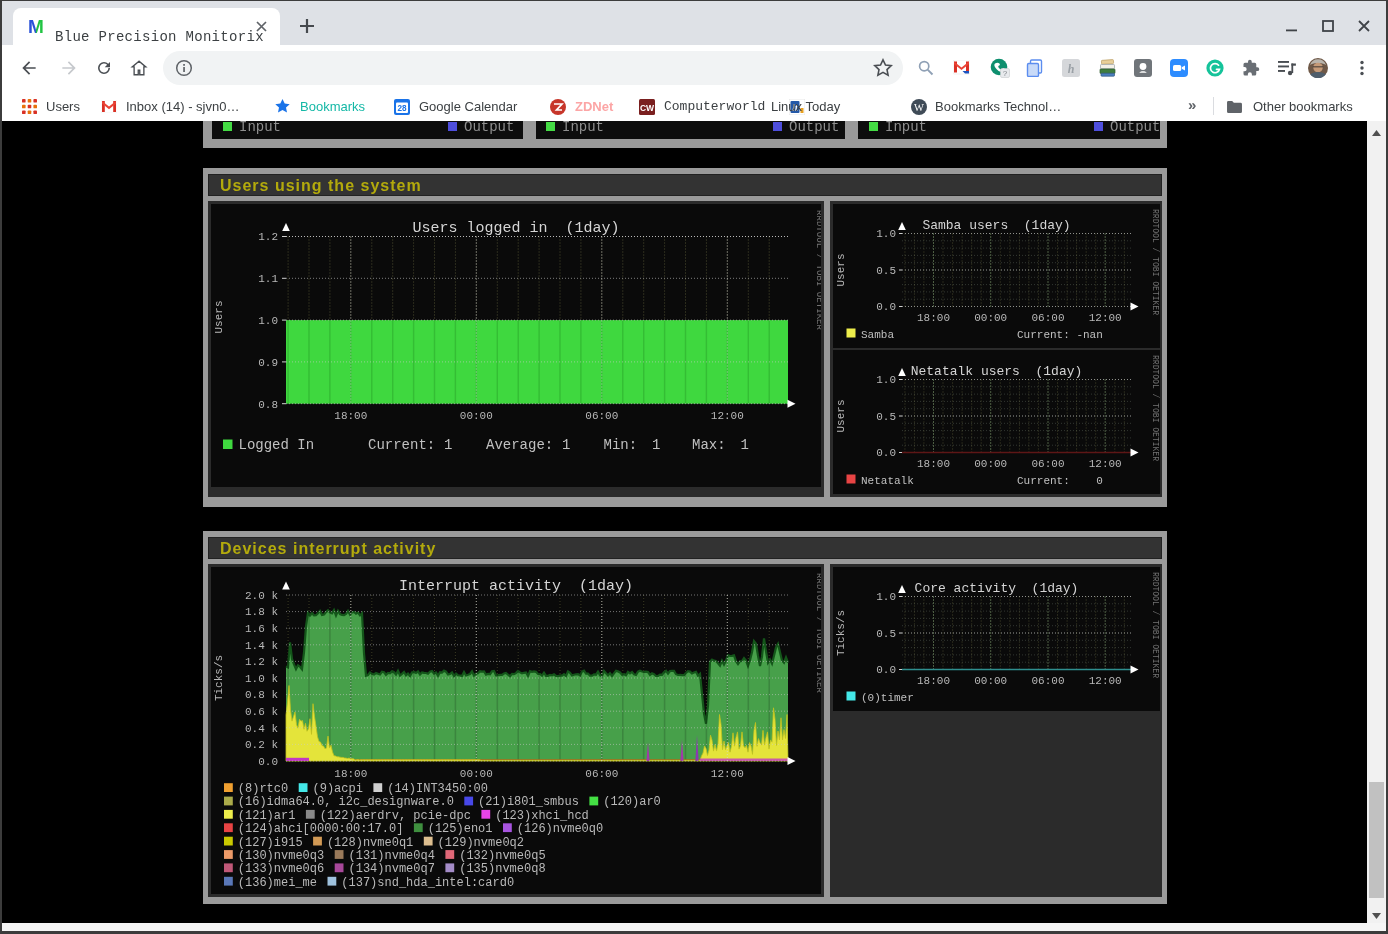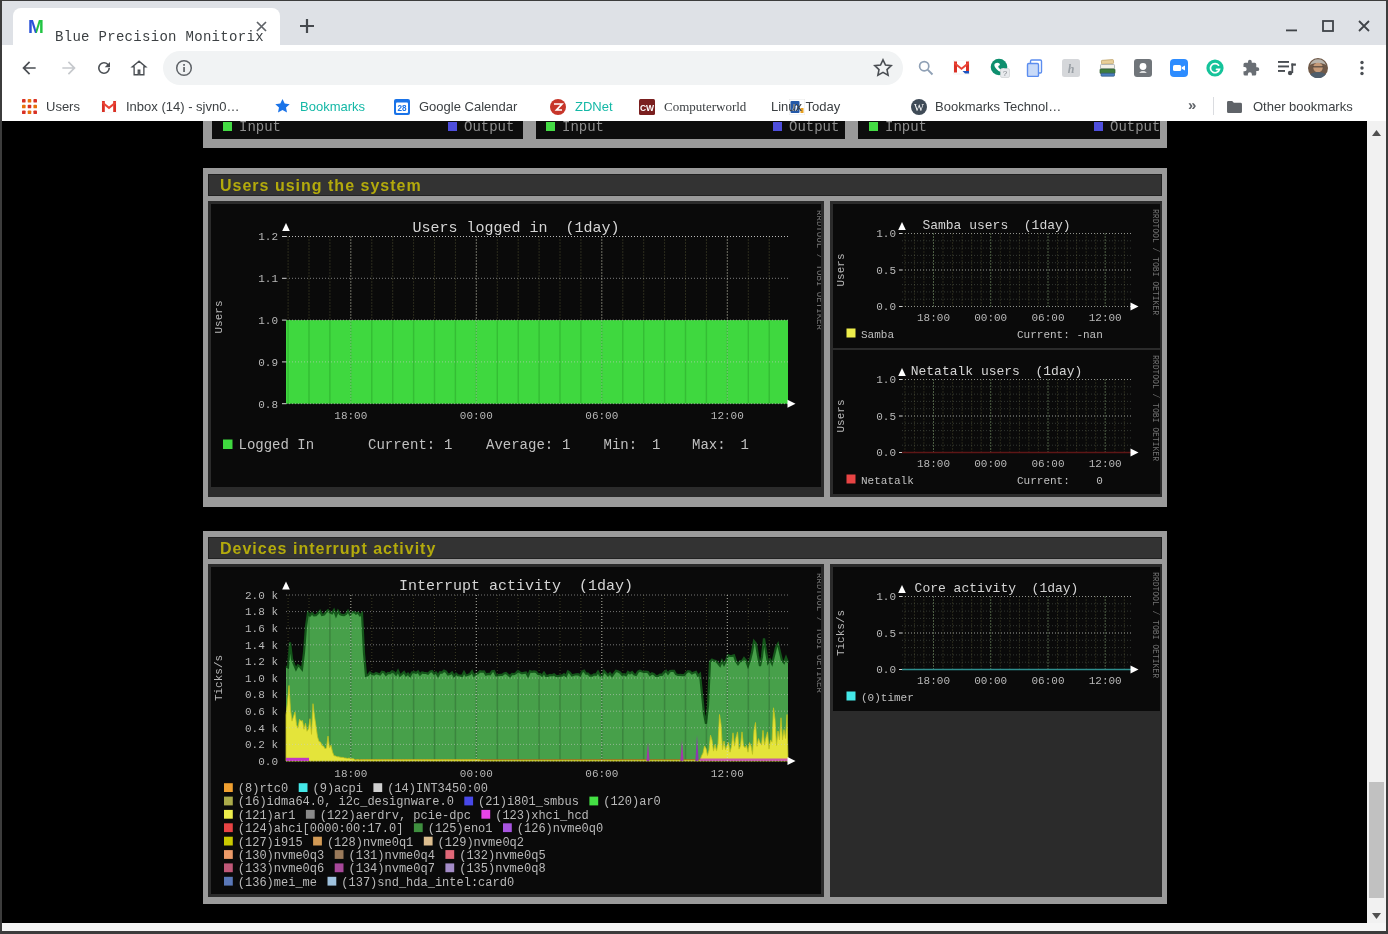--- a/index.html
+++ b/index.html
@@ -148,26 +148,26 @@
     <svg style="position:absolute;left:394px;top:99px" width="16" height="16" viewBox="0 0 16 16">
       <rect width="16" height="16" rx="2" fill="#1a73e8"></rect>
       <rect x="2" y="3.5" width="12" height="10.5" rx="1" fill="#fff"></rect>
       <text x="8" y="12" font-size="8.2" fill="#1a73e8" text-anchor="middle" font-family="Liberation Sans" font-weight="bold">28</text>
     </svg>
     <div style="position:absolute;left:419px;top:99px;font-family:'Liberation Sans', sans-serif;font-size:13px;color:#3c4043;font-weight:normal">Google Calendar</div>
     <svg style="position:absolute;left:550px;top:99px" width="16" height="16" viewBox="0 0 16 16">
       <circle cx="8" cy="8" r="8" fill="#c7362a"></circle>
       <path d="M4 5h8l-5.5 6H12" fill="none" stroke="#fff" stroke-width="1.7"></path>
     </svg>
-    <div style="position:absolute;left:575px;top:99px;font-family:'Liberation Sans', sans-serif;font-size:13px;color:#14b8a6;font-weight:normal">ZDNet</div>
+    <div style="position:absolute;left:575px;top:99px;font-family:'Liberation Sans', sans-serif;font-size:13px;color:#fca5a5;font-weight:bold">ZDNet</div>
     <svg style="position:absolute;left:639px;top:99px" width="16" height="16" viewBox="0 0 16 16">
       <rect width="16" height="16" rx="1.5" fill="#7a1f1f"></rect>
       <text x="8" y="11.5" font-size="8.5" fill="#fff" text-anchor="middle" font-family="Liberation Sans" font-weight="bold">CW</text>
     </svg>
-    <div style="position:absolute;left:664px;top:99px;font-family:Liberation Serif, serif;font-size:13px;color:#3c4043;font-weight:normal">Computerworld</div>
+    <div style="position:absolute;left:664px;top:99px;font-family:Liberation Mono, monospace;font-size:13px;color:#3c4043;font-weight:normal">Computerworld</div>
     <svg style="position:absolute;left:789px;top:99px" width="16" height="16" viewBox="0 0 16 16">
       <rect width="16" height="16" rx="1.5" fill="#fff" stroke="#d8d8d8" stroke-width="0.6"></rect>
       <rect x="1.5" y="2" width="9" height="12" rx="1" fill="#2458a8"></rect>
       <text x="6" y="12" font-size="9.5" fill="#fff" text-anchor="middle" font-family="Liberation Serif" font-style="italic" font-weight="bold">lt</text>
       <rect x="11.5" y="9" width="3" height="5" fill="#e8a020"></rect>
     </svg>
     <div style="position:absolute;left:771px;top:99px;font-family:'Liberation Sans', sans-serif;font-size:13px;color:#3c4043;font-weight:normal">Linux Today</div>
     <svg style="position:absolute;left:911px;top:99px" width="16" height="16" viewBox="0 0 16 16">
       <circle cx="8" cy="8" r="8" fill="#3f4b57"></circle>
       <text x="8" y="12" font-size="10.5" fill="#fff" text-anchor="middle" font-family="Liberation Serif">W</text>

